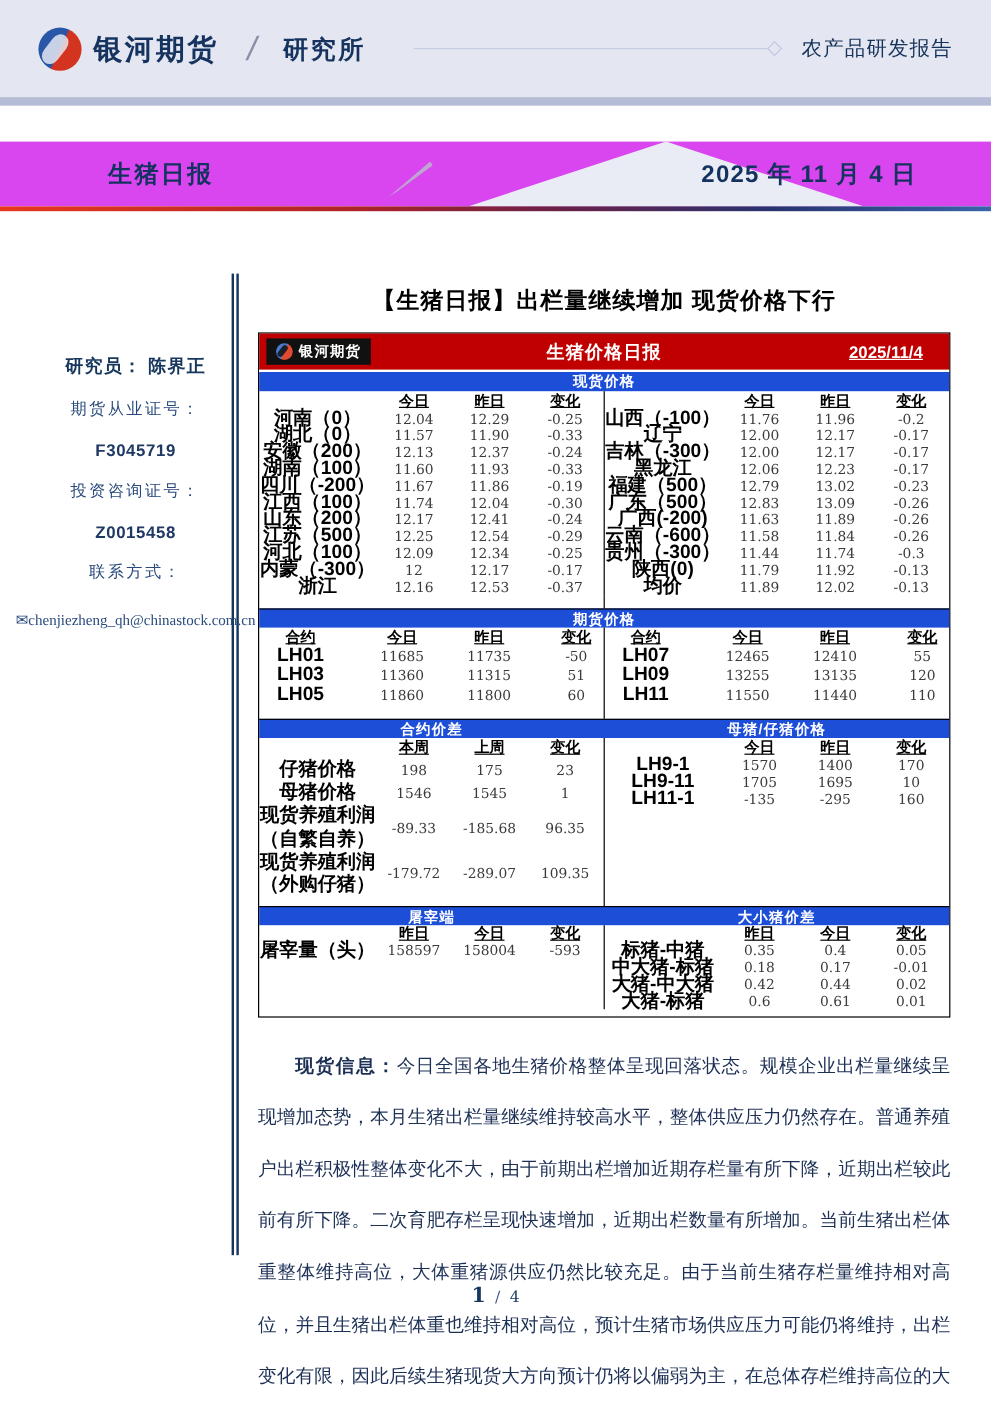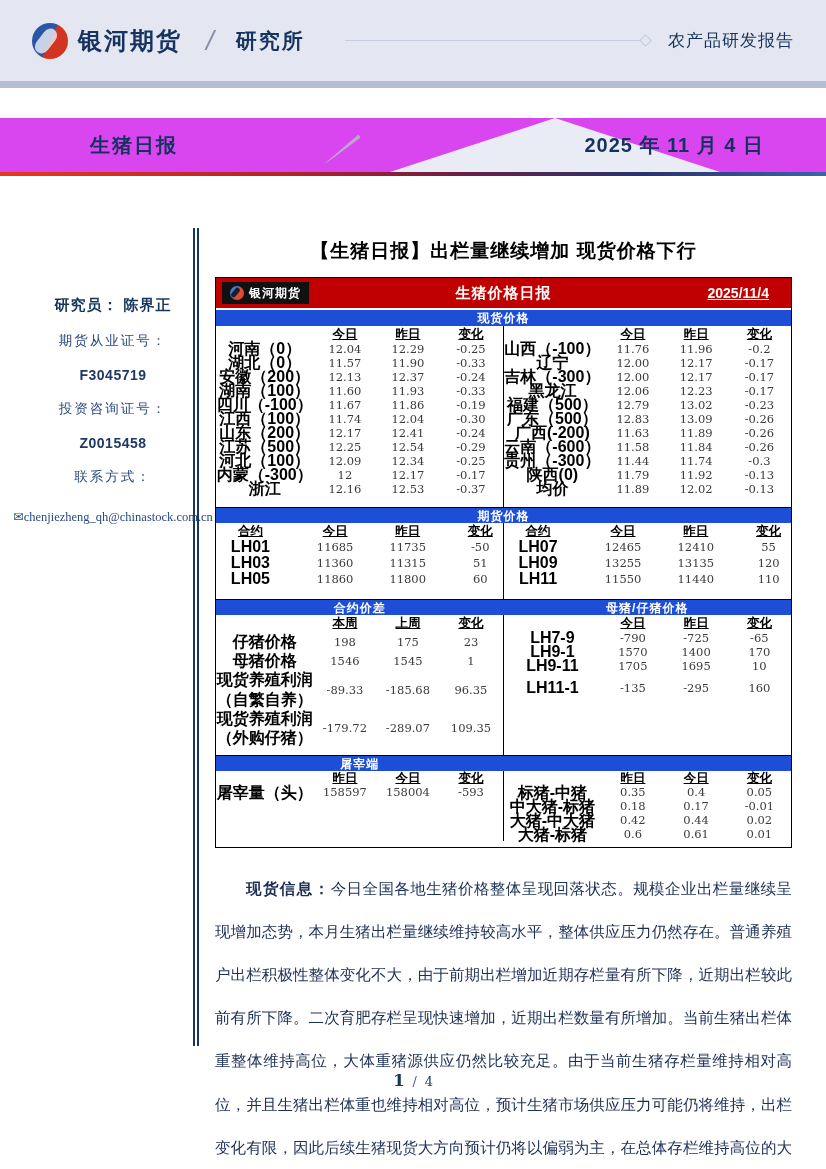--- a/index.html
+++ b/index.html
@@ -175,21 +175,21 @@
               <div class="t-cell">12.37</div>
               <div class="t-cell">-0.24</div>
             </div>
             <div class="t-row">
               <div class="t-cell">湖南（100）</div>
               <div class="t-cell">11.60</div>
               <div class="t-cell">11.93</div>
               <div class="t-cell">-0.33</div>
             </div>
             <div class="t-row">
-              <div class="t-cell">四川（-100）</div>
+              <div class="t-cell">四川（-200）</div>
               <div class="t-cell">11.67</div>
               <div class="t-cell">11.86</div>
               <div class="t-cell">-0.19</div>
             </div>
             <div class="t-row">
               <div class="t-cell">江西（100）</div>
               <div class="t-cell">11.74</div>
               <div class="t-cell">12.04</div>
               <div class="t-cell">-0.30</div>
             </div>
@@ -413,26 +413,20 @@
       </div>
       <div class="half spread">
         <div class="t-row head">
           <div class="t-cell"></div>
           <div class="t-cell">今日</div>
           <div class="t-cell">昨日</div>
           <div class="t-cell">变化</div>
         </div>
         <div>
             <div class="t-row">
-              <div class="t-cell">LH7-9</div>
-              <div class="t-cell">-790</div>
-              <div class="t-cell">-725</div>
-              <div class="t-cell">-65</div>
-            </div>
-            <div class="t-row">
               <div class="t-cell">LH9-1</div>
               <div class="t-cell">1570</div>
               <div class="t-cell">1400</div>
               <div class="t-cell">170</div>
             </div>
             <div class="t-row">
               <div class="t-cell">LH9-11</div>
               <div class="t-cell">1705</div>
               <div class="t-cell">1695</div>
               <div class="t-cell">10</div>
@@ -443,20 +437,21 @@
               <div class="t-cell">-295</div>
               <div class="t-cell">160</div>
             </div>
           </div>
         <div class="pad-bottom"></div>
       </div>
     </div>
 
     <div class="section-bar split bordered">
       <span>屠宰端</span>
+      <span>大小猪价差</span>
     </div>
     <div class="grid slau">
       <div class="half left">
         <div class="t-row head">
           <div class="t-cell"></div>
           <div class="t-cell">昨日</div>
           <div class="t-cell">今日</div>
           <div class="t-cell">变化</div>
         </div>
         <div>

